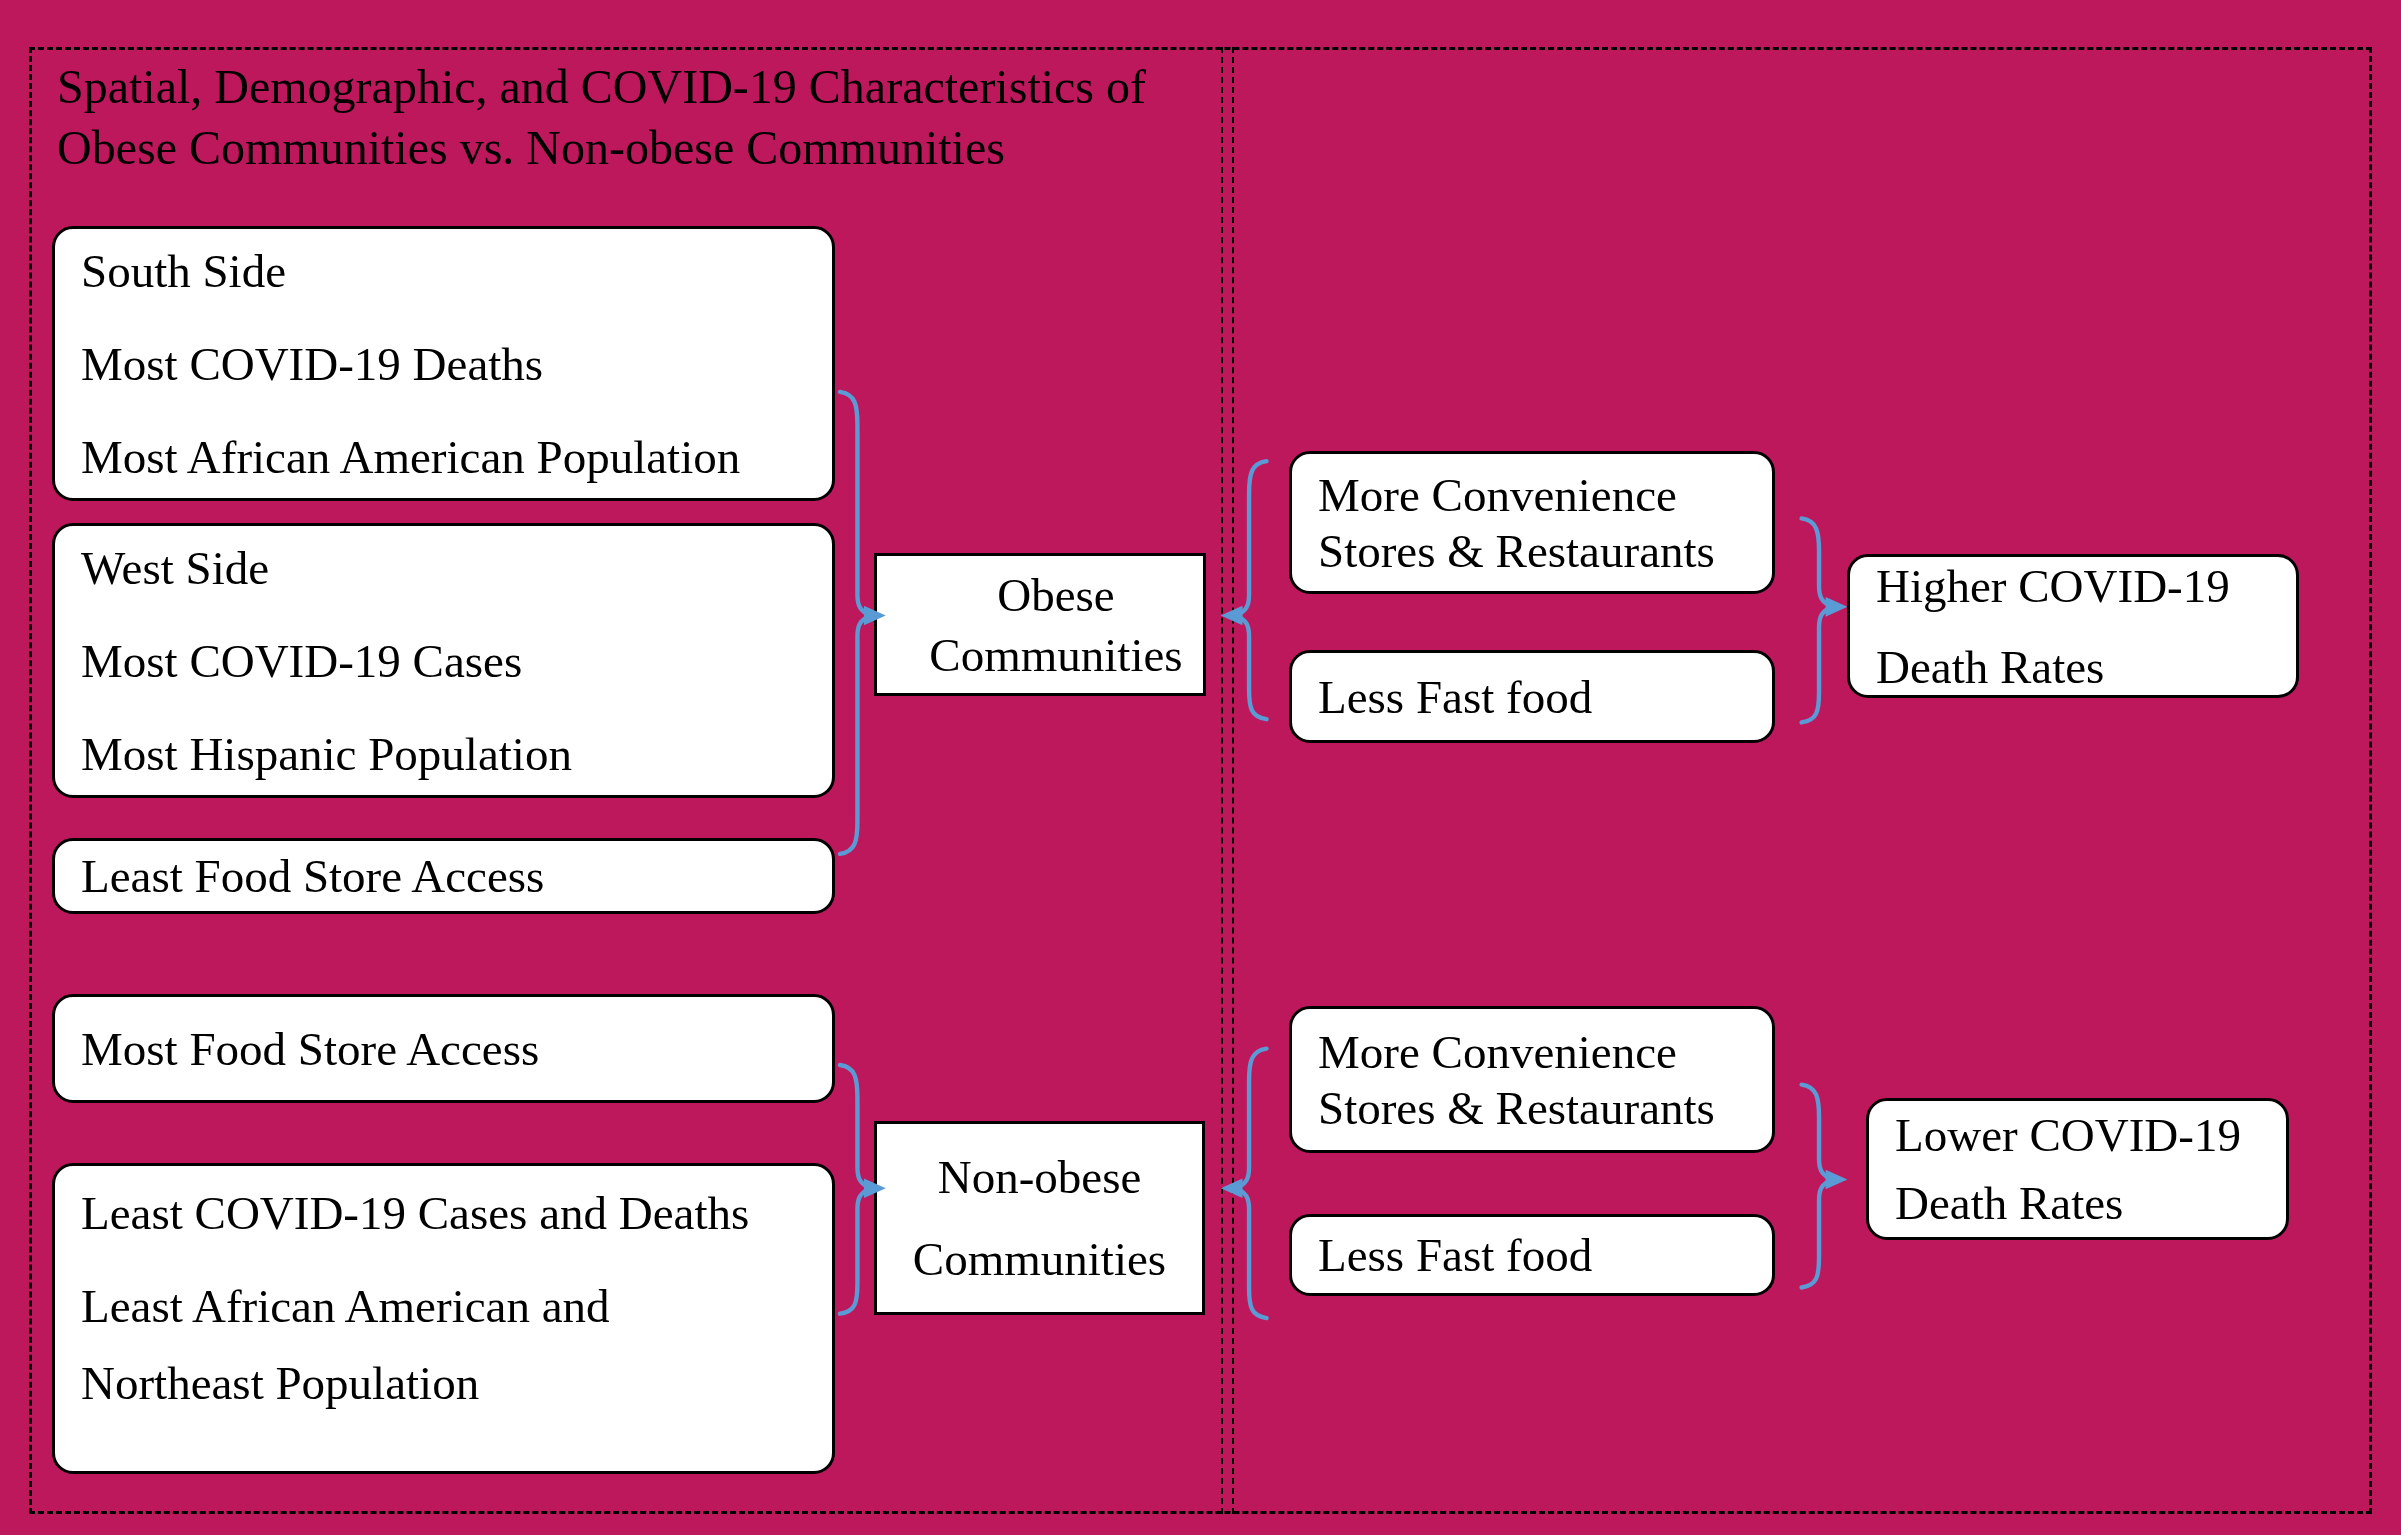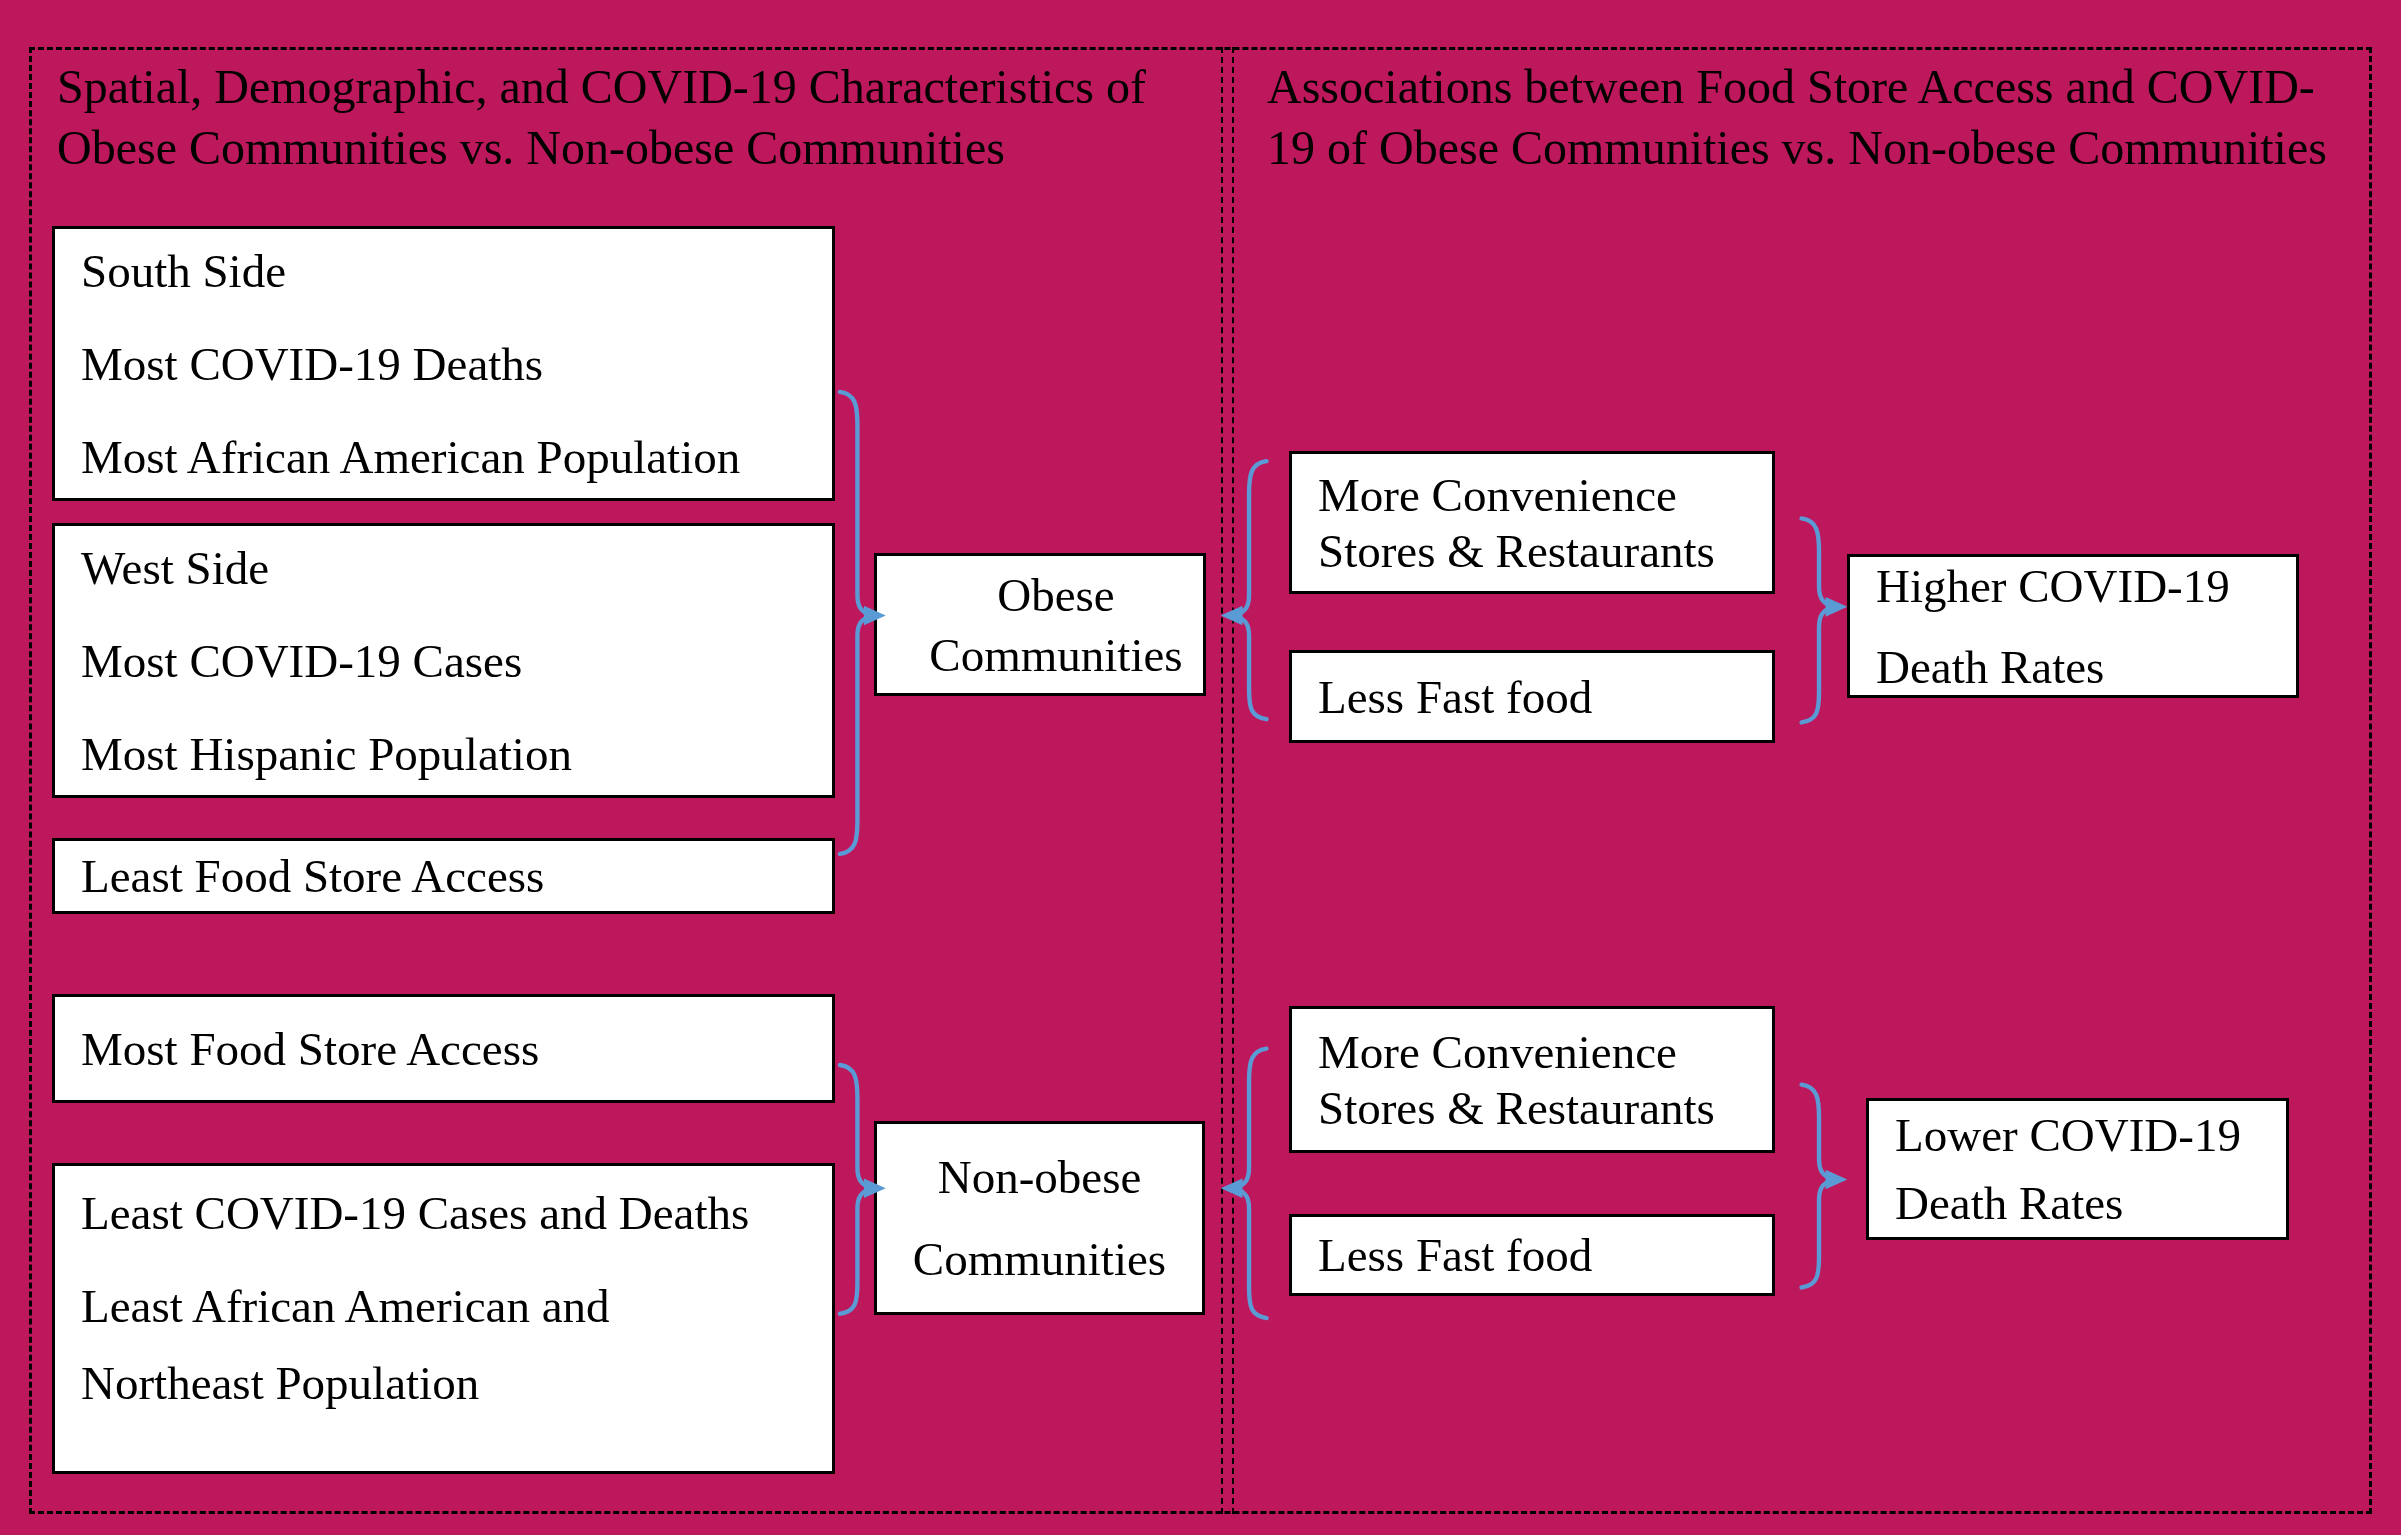--- a/index.html
+++ b/index.html
@@ -33,21 +33,21 @@
     position:absolute;
     border:3.3px solid #000;
     box-sizing:border-box;
     background:#fff;
     font-size:47px;
     display:flex;
     flex-direction:column;
     justify-content:center;
     overflow:hidden;
   }
-  .box.left-align{padding-left:26px;}
+  .box.left-align{padding-left:26px;border-radius:21px;}
   .box.center-align{align-items:center;text-align:center;}
   .line{display:flex;align-items:center;white-space:nowrap;flex:0 0 auto;}
   .lh170{height:93px;}
   .lh150{height:82px;}
   .lh136{height:74px;}
   .lh130{height:71px;}
   .lh112{height:61px;}
   .lh110{height:60px;}
   .lh105{height:57px;}
   .lh103{height:56px;}
@@ -75,24 +75,20 @@
 
   <div class="panel" style="left:29px;top:47px;width:2343px;height:1467px;"></div>
   <div class="vdivider" style="left:1221px;top:47px;height:1467px;"></div>
   <div class="vdivider" style="left:1232px;top:47px;height:1467px;"></div>
 
   <div class="title" style="left:57px;top:56px;">
     <div class="tline">Spatial, Demographic, and COVID-19 Characteristics of</div>
     <div class="tline">Obese Communities vs. Non-obese Communities</div>
   </div>
 
-  <div class="title" style="left:1267px;top:56px;">
-    <div class="tline">Associations between Food Store Access and COVID-</div>
-    <div class="tline">19 of Obese Communities vs. Non-obese Communities</div>
-  </div>
 
   <div class="box left-align" style="left:52px;top:226px;width:783px;height:275px;">
     <div class="line lh170">South Side</div>
     <div class="line lh170">Most COVID-19 Deaths</div>
     <div class="line lh170">Most African American Population</div>
   </div>
 
   <div class="box left-align" style="left:52px;top:523px;width:783px;height:275px;">
     <div class="line lh170">West Side</div>
     <div class="line lh170">Most COVID-19 Cases</div>

